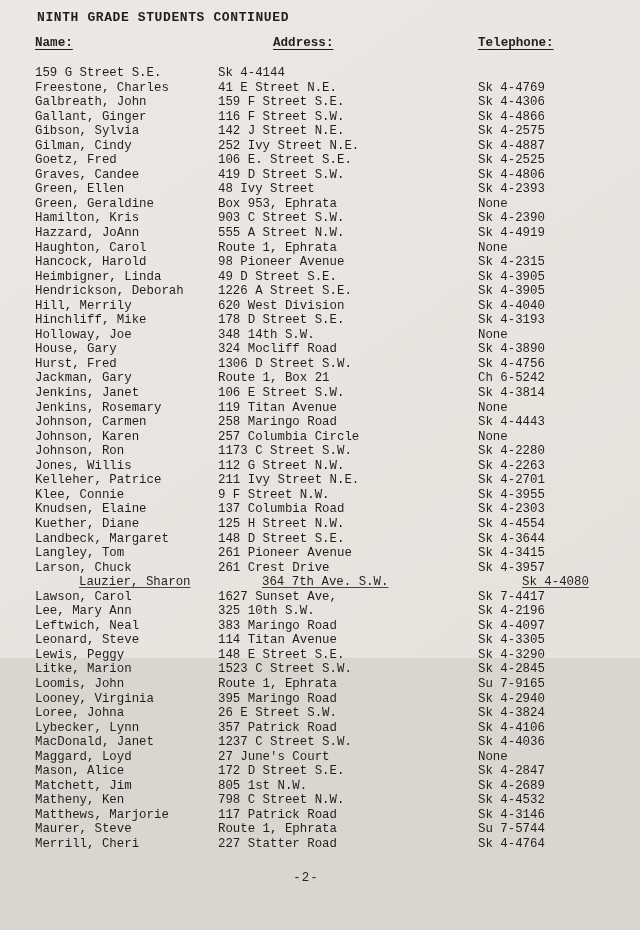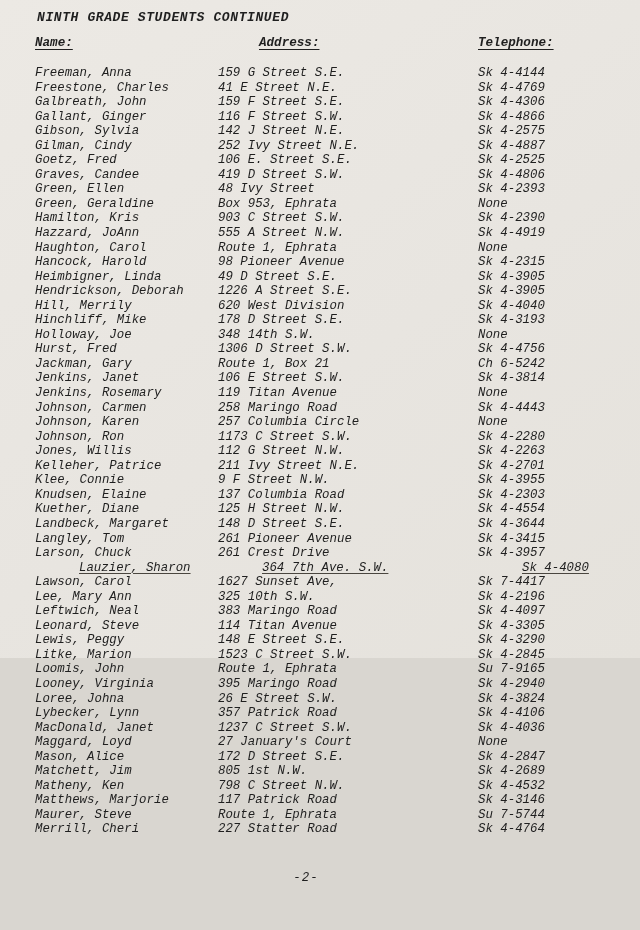--- a/index.html
+++ b/index.html
@@ -5,35 +5,34 @@
   html,body { margin:0; padding:0; }
   body {
     width:640px; height:930px; overflow:hidden;
     background:#d9d6d0;
     font-family:"Liberation Mono","DejaVu Sans Mono",monospace;
   }
   .page {
     position:relative; width:640px; height:658px;
     background:linear-gradient(145deg,#ece9e4 0%,#e8e5e0 55%,#e5e2dc 100%);
     color:#1f1f1f;
-    font-style:italic;
   }
   .title {
     position:absolute; top:10px; left:37px;
     font-size:13px; font-weight:bold; letter-spacing:0.6px;
     white-space:nowrap;
   }
   .col-headers { position:absolute; top:36px; left:0; right:0; height:16px; }
   .col-headers span {
     position:absolute; font-size:12.6px; font-weight:bold;
     text-decoration:underline; text-decoration-thickness:1.2px; text-underline-offset:3px;
     white-space:nowrap;
   }
   .col-head-name { left:35px; }
-  .col-head-address { left:259px; }
+  .col-head-address { left:273px; }
   .col-head-telephone { left:478px; }
   .rows {
     position:absolute; top:66px; left:35px; right:6px;
   }
   .row {
     display:grid; grid-template-columns:183px 260px 1fr;
     height:14.55px; line-height:14.55px;
     font-size:12.4px; white-space:nowrap;
   }
   .row span { overflow:visible; }
@@ -55,21 +54,20 @@
   <div class="title">NINTH GRADE STUDENTS CONTINUED</div>
 
   <div class="col-headers">
     <span class="col-head-name">Name:</span>
     <span class="col-head-address">Address:</span>
     <span class="col-head-telephone">Telephone:</span>
   </div>
 
   <div class="rows" id="rows">
   <div class="row">
-    <span class="cell-name">Freeman, Anna</span>
     <span class="cell-address">159 G Street S.E.</span>
     <span class="cell-phone">Sk 4-4144</span>
   </div>
 
   <div class="row">
     <span class="cell-name">Freestone, Charles</span>
     <span class="cell-address">41 E Street N.E.</span>
     <span class="cell-phone">Sk 4-4769</span>
   </div>
 
@@ -168,20 +166,25 @@
     <span class="cell-address">178 D Street S.E.</span>
     <span class="cell-phone">Sk 4-3193</span>
   </div>
 
   <div class="row">
     <span class="cell-name">Holloway, Joe</span>
     <span class="cell-address">348 14th S.W.</span>
     <span class="cell-phone">None</span>
   </div>
 
+  <div class="row">
+    <span class="cell-name">House, Gary</span>
+    <span class="cell-address">324 Mocliff Road</span>
+    <span class="cell-phone">Sk 4-3890</span>
+  </div>
 
   <div class="row">
     <span class="cell-name">Hurst, Fred</span>
     <span class="cell-address">1306 D Street S.W.</span>
     <span class="cell-phone">Sk 4-4756</span>
   </div>
 
   <div class="row">
     <span class="cell-name">Jackman, Gary</span>
     <span class="cell-address">Route 1, Box 21</span>
@@ -333,21 +336,21 @@
   </div>
 
   <div class="row">
     <span class="cell-name">MacDonald, Janet</span>
     <span class="cell-address">1237 C Street S.W.</span>
     <span class="cell-phone">Sk 4-4036</span>
   </div>
 
   <div class="row">
     <span class="cell-name">Maggard, Loyd</span>
-    <span class="cell-address">27 January's Court</span>
+    <span class="cell-address">27 June's Court</span>
     <span class="cell-phone">None</span>
   </div>
 
   <div class="row">
     <span class="cell-name">Mason, Alice</span>
     <span class="cell-address">172 D Street S.E.</span>
     <span class="cell-phone">Sk 4-2847</span>
   </div>
 
   <div class="row">

